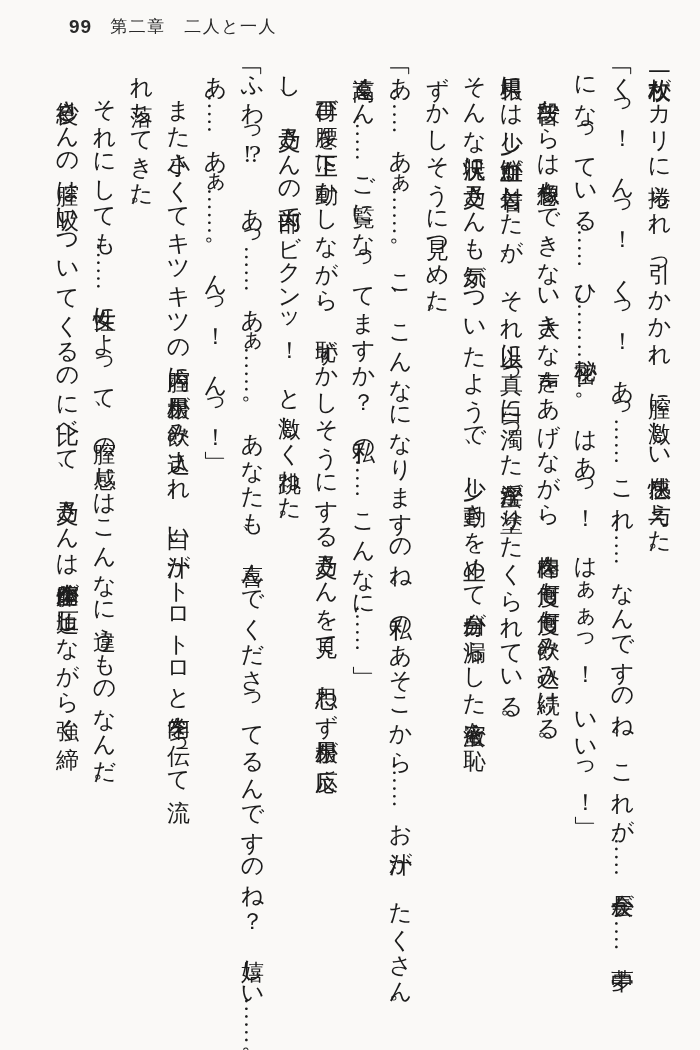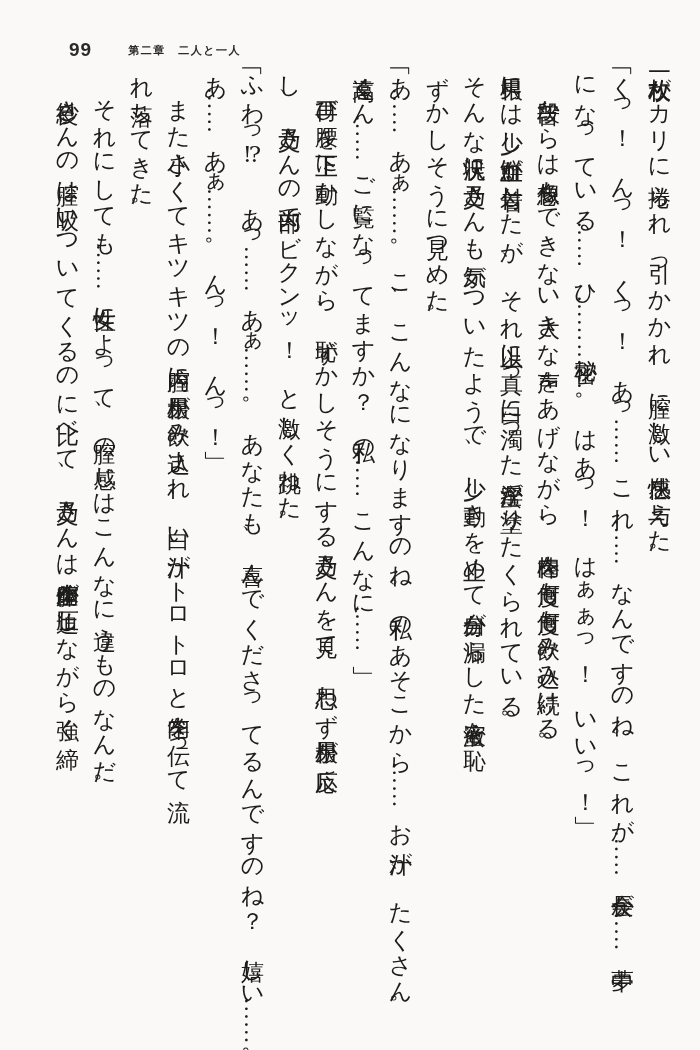--- a/index.html
+++ b/index.html
@@ -13,35 +13,34 @@
     background: #faf9f7;
     overflow: hidden;
     font-family: "Liberation Serif", "DejaVu Serif", serif;
     color: #1f1f1f;
   }
   .running-head {
     position: absolute;
     left: 69px;
     top: 15px;
     display: flex;
-    align-items: center;
-    gap: 36px;
+    align-items: flex-end;
+    gap: 18px;
     font-family: "Liberation Sans", "DejaVu Sans", sans-serif;
     color: #2a2a2a;
     white-space: nowrap;
-    margin-top: 24px;
   }
   .page-num {
     font-size: 19px;
     font-weight: 600;
     letter-spacing: 1px;
   }
   .chapter-title {
-    font-size: 11px;
-    font-weight: 700;
+    font-size: 17px;
+    font-weight: 400;
     letter-spacing: 1.5px;
   }
   .vtext {
     position: absolute;
     top: 60px;
     right: 22px;
     width: 648px;
     height: 988px;
     writing-mode: vertical-rl;
     text-orientation: mixed;

